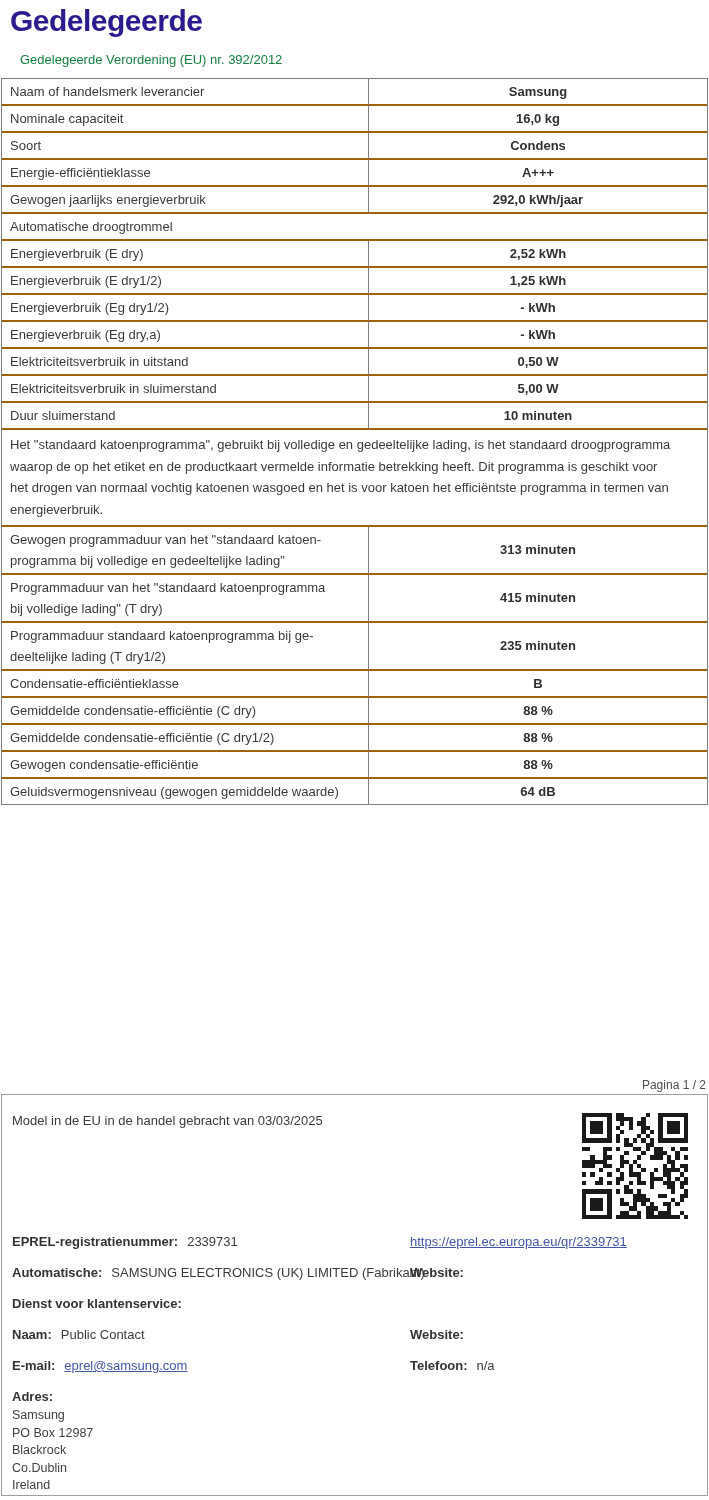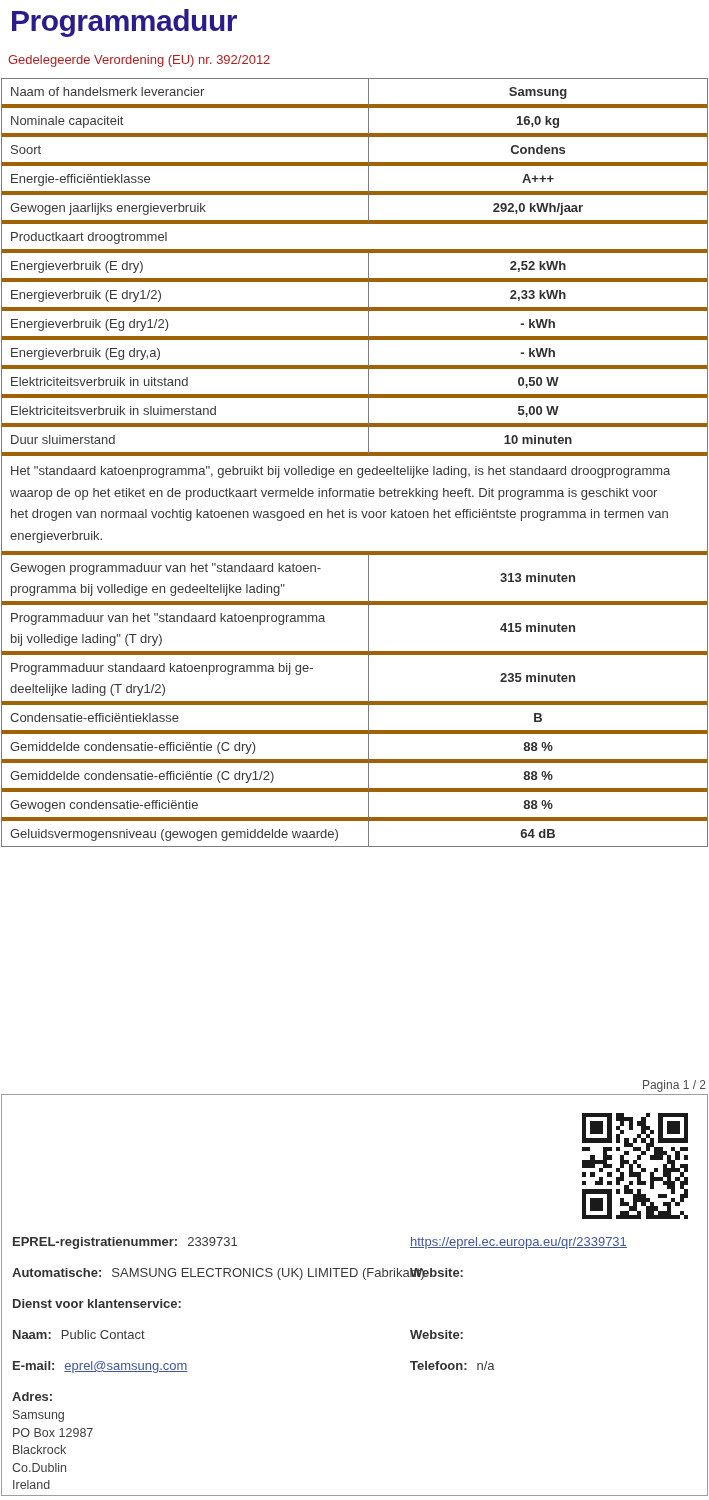--- a/index.html
+++ b/index.html
@@ -1,24 +1,24 @@
 <!DOCTYPE html>
 <html><head>
 <meta charset="utf-8">
 <style>
   html,body{margin:0;padding:0;background:#ffffff;}
   body{width:709px;height:1500px;position:relative;overflow:hidden;
        font-family:"Liberation Sans",sans-serif;color:#3a3a3a;}
   .title{position:absolute;top:4px;left:10px;font-size:30px;font-weight:bold;
          letter-spacing:-0.5px;}
-  .subtitle{position:absolute;top:52px;left:8px;font-size:13px;color:#b91c1c;}
+  .subtitle{position:absolute;top:52px;left:20px;font-size:13px;color:#15803d;}
   .tablewrap{position:absolute;top:78px;left:1px;width:705px;border:1px solid #7d7d7d;}
   table{border-collapse:separate;border-spacing:0;width:100%;table-layout:fixed;}
   td{font-size:13px;color:#3a3a3a;vertical-align:middle;white-space:pre-line;
-     border-bottom:4px solid #a16207;line-height:21px;}
+     border-bottom:2px solid #a16207;line-height:21px;}
   tr:last-child td{border-bottom:none;}
   td.lcell{padding:1px 6px 1px 8px;}
   td.div{border-right:1px solid #7d7d7d;width:352px;}
   td.vcell{text-align:center;font-weight:bold;color:#303030;padding:1px 4px;}
   tr.h1 td{height:23px;}
   tr.h2 td{height:44px;}
   tr.hp td{height:86px;line-height:21.7px;padding-top:4px;padding-bottom:4px;}
   .page-indicator{position:absolute;top:1078px;right:3px;font-size:12px;color:#4d4d4d;}
   .footer-box{position:absolute;top:1094px;left:1px;width:705px;height:400px;
               border:1px solid #9e9e9e;}
@@ -26,21 +26,21 @@
   .fright{position:absolute;left:408px;font-size:13px;white-space:nowrap;}
   .flabel{font-weight:bold;color:#333333;margin-right:9px;}
   a.flink{color:#4156a6;text-decoration:underline;cursor:pointer;}
   .qr{position:absolute;top:18px;right:19px;width:106px;height:106px;}
   .adres-lines{position:absolute;left:10px;top:312px;font-size:12.5px;
                color:#3f3f3f;line-height:17.5px;}
 </style>
 </head>
 <body>
 
-<div class="title" style="color:#2b1c8e;">Programmaduur</div>
+<div class="title" style="color:#2b1c8e;">Gedelegeerde</div>
 <div class="subtitle">Gedelegeerde Verordening (EU) nr. 392/2012</div>
 
 <div class="tablewrap">
   <table>
     <tbody>
         <tr class="h1">
           <td class="lcell div">Naam of handelsmerk leverancier</td>
           <td class="vcell">Samsung</td>
         </tr>
         <tr class="h1">
@@ -53,29 +53,29 @@
         </tr>
         <tr class="h1">
           <td class="lcell div">Energie-efficiëntieklasse</td>
           <td class="vcell">A+++</td>
         </tr>
         <tr class="h1">
           <td class="lcell div">Gewogen jaarlijks energieverbruik</td>
           <td class="vcell">292,0 kWh/jaar</td>
         </tr>
         <tr class="h1">
-          <td class="lcell" colspan="2">Productkaart droogtrommel</td>
+          <td class="lcell" colspan="2">Automatische droogtrommel</td>
         </tr>
         <tr class="h1">
           <td class="lcell div">Energieverbruik (E dry)</td>
           <td class="vcell">2,52 kWh</td>
         </tr>
         <tr class="h1">
           <td class="lcell div">Energieverbruik (E dry1/2)</td>
-          <td class="vcell">2,33 kWh</td>
+          <td class="vcell">1,25 kWh</td>
         </tr>
         <tr class="h1">
           <td class="lcell div">Energieverbruik (Eg dry1/2)</td>
           <td class="vcell">- kWh</td>
         </tr>
         <tr class="h1">
           <td class="lcell div">Energieverbruik (Eg dry,a)</td>
           <td class="vcell">- kWh</td>
         </tr>
         <tr class="h1">
@@ -131,20 +131,21 @@
           <td class="lcell div">Geluidsvermogensniveau (gewogen gemiddelde waarde)</td>
           <td class="vcell">64 dB</td>
         </tr>
       </tbody>
   </table>
 </div>
 
 <div class="page-indicator">Pagina 1 / 2</div>
 
 <div class="footer-box">
+  <div class="fline" style="top:18px;">Model in de EU in de handel gebracht van 03/03/2025</div>
 
   <svg class="qr" id="qr" viewBox="0 0 25 25" shape-rendering="crispEdges">
       <rect x="0" y="0" width="25" height="25" fill="#ffffff"></rect>
       <rect x="8" y="0" width="1" height="1" fill="#1a1a1a"></rect>
       <rect x="9" y="0" width="1" height="1" fill="#1a1a1a"></rect>
       <rect x="15" y="0" width="1" height="1" fill="#1a1a1a"></rect>
       <rect x="8" y="1" width="1" height="1" fill="#1a1a1a"></rect>
       <rect x="9" y="1" width="1" height="1" fill="#1a1a1a"></rect>
       <rect x="10" y="1" width="1" height="1" fill="#1a1a1a"></rect>
       <rect x="11" y="1" width="1" height="1" fill="#1a1a1a"></rect>

